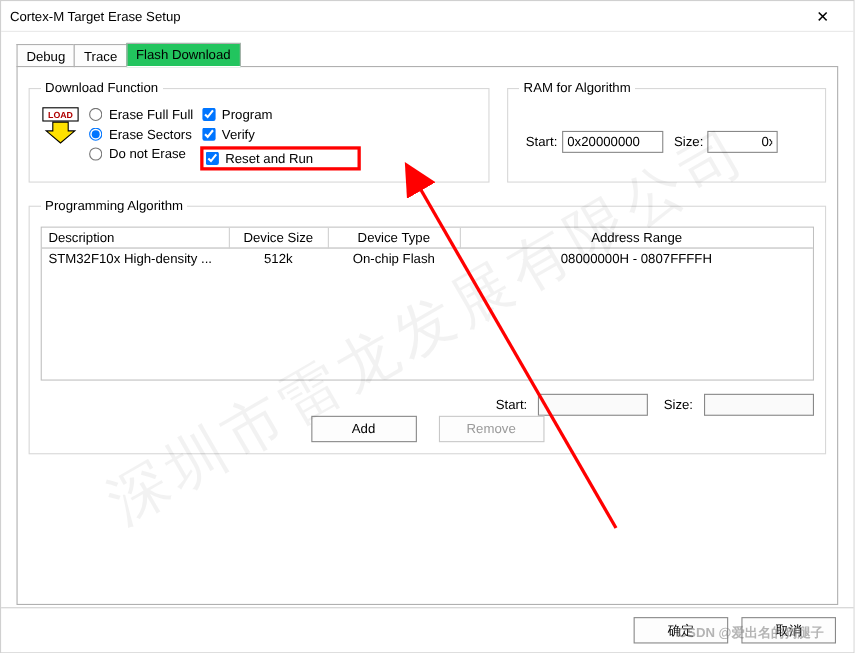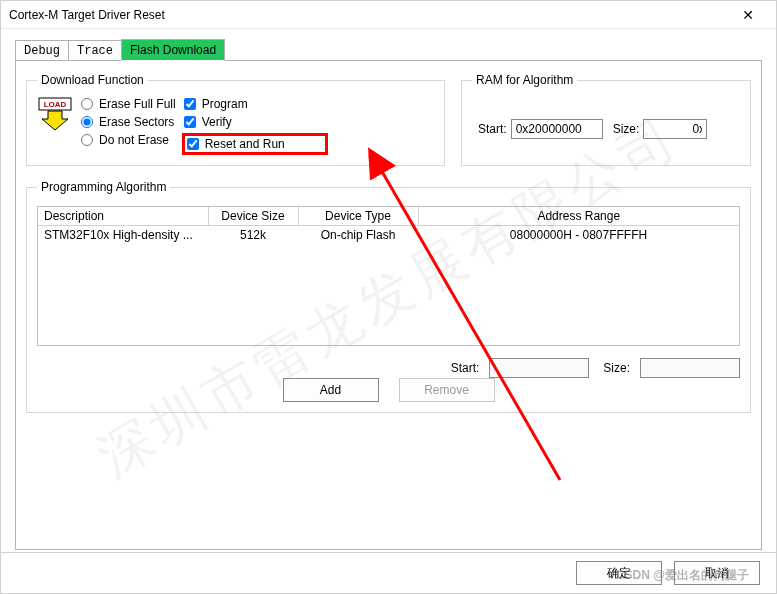--- a/index.html
+++ b/index.html
@@ -53,21 +53,20 @@
     background: #22c55e;
     position: relative;
   }
   .tab + .tab { margin-left: -1px; }
   .tab.active {
     border-bottom: 1px solid #fff;
     z-index: 2;
   }
   .tab.inactive {
     background: #fdfdfd;
-    font-family: Liberation Mono, monospace;
   }
   .tabpanel {
     border: 1px solid #b0b0b0;
     height: 490px;
     padding: 12px 10px 10px 10px;
     position: relative;
   }
   fieldset {
     border: 1px solid #d8d8d8;
     margin: 0;
@@ -212,21 +211,21 @@
     font-size: 12px;
     pointer-events: none;
     font-weight: bold;
   }
 </style>
 </head>
 <body>
 
 <div class="window">
   <div class="titlebar">
-    <span class="title">Cortex-M Target Driver Reset</span>
+    <span class="title">Cortex-M Target Erase Setup</span>
     <span class="close">✕</span>
   </div>
 
   <div class="client">
 
     <div class="tabs">
       <div class="tab inactive"><span>Debug</span></div>
       <div class="tab inactive"><span>Trace</span></div>
       <div class="tab active"><span>Flash Download</span></div>
     </div>

